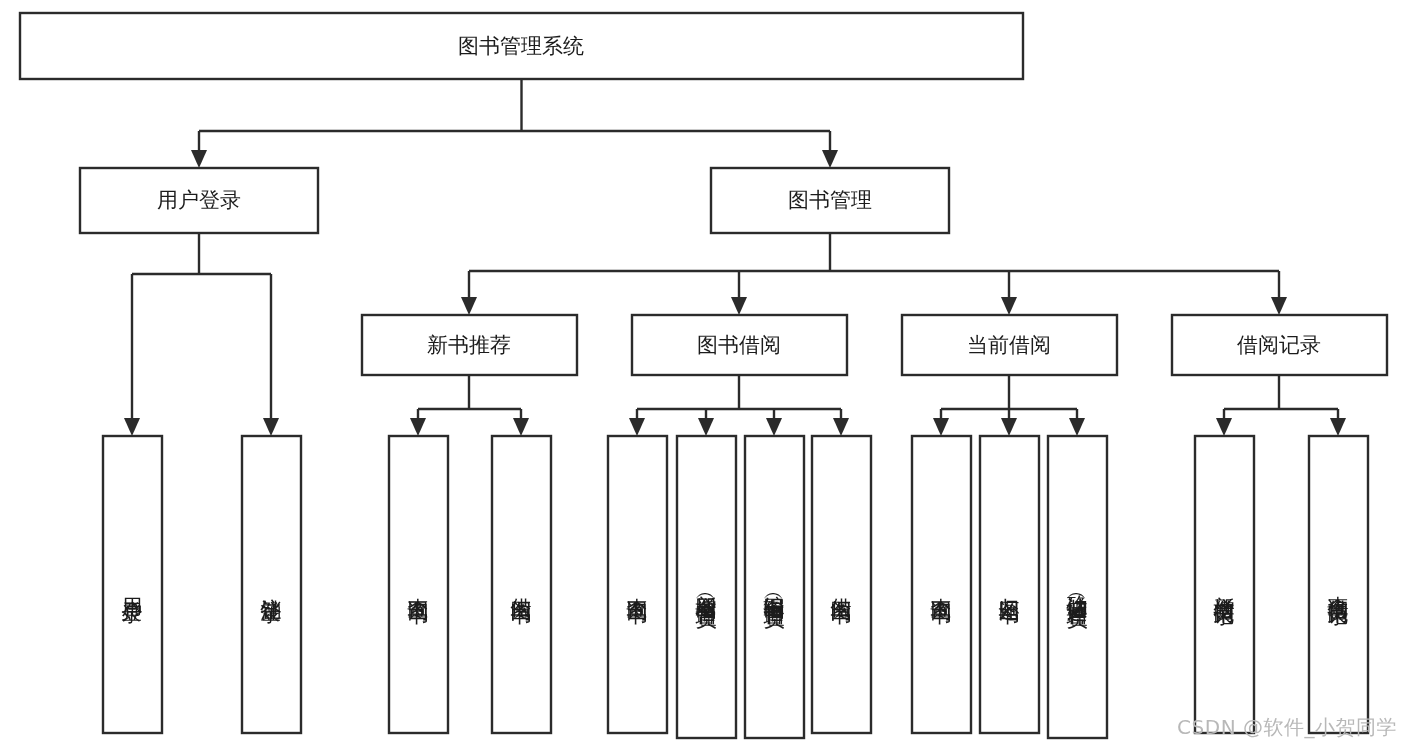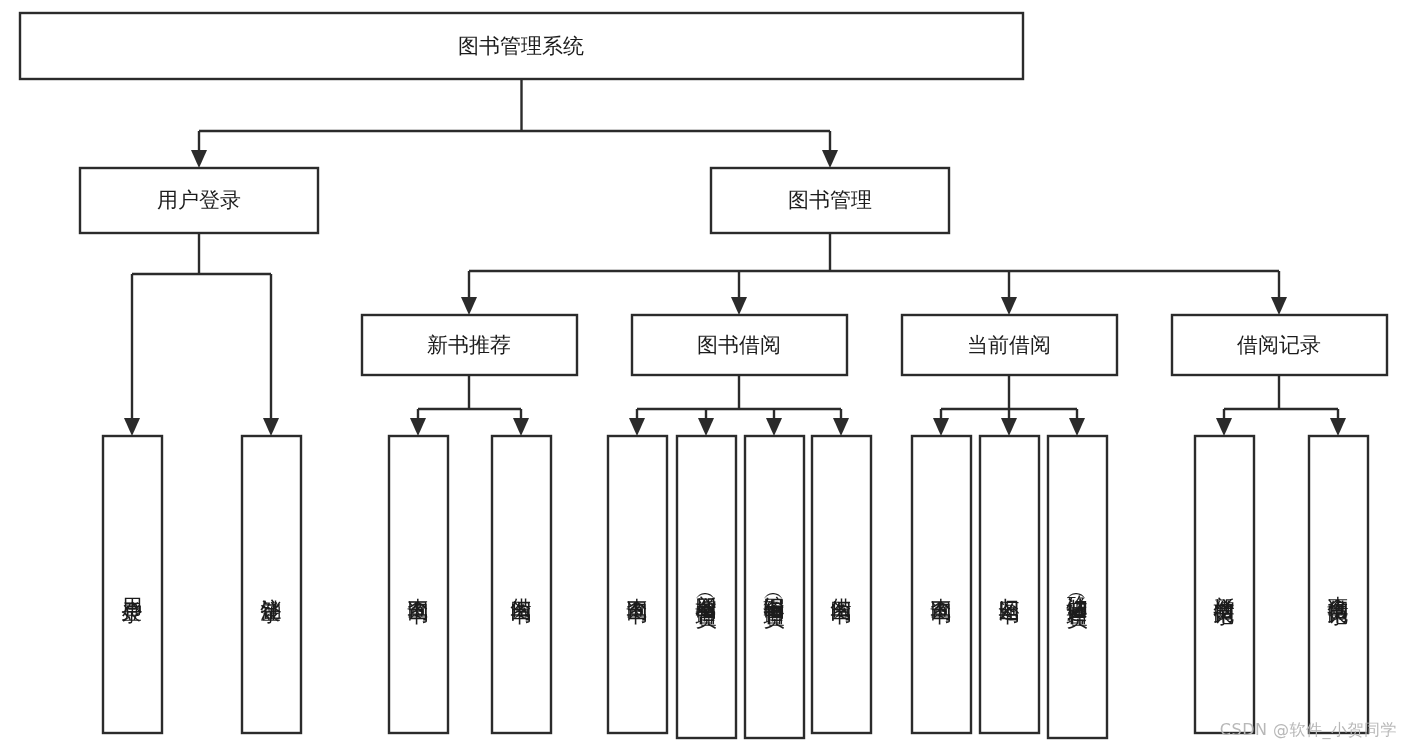--- a/index.html
+++ b/index.html
@@ -58,21 +58,21 @@
     glyph-orientation-vertical: 0deg;
     letter-spacing: 2px;
     dominant-baseline: central;
     text-anchor: middle;
   }
   .watermark-text {
     position: absolute;
     right: 8px;
     bottom: 6px;
     font-family: "DejaVu Sans", "Liberation Sans", sans-serif;
-    font-size: 16px;
+    font-size: 20px;
     color: #b8b8b8;
     letter-spacing: 0.5px;
     white-space: nowrap;
     pointer-events: none;
   }
 </style>
 </head>
 <body>
 
 <div id="diagram-root">

